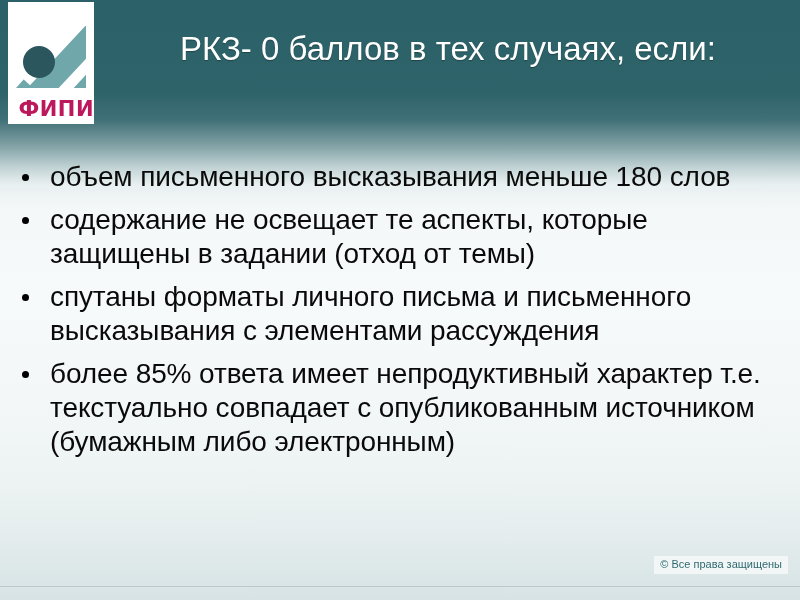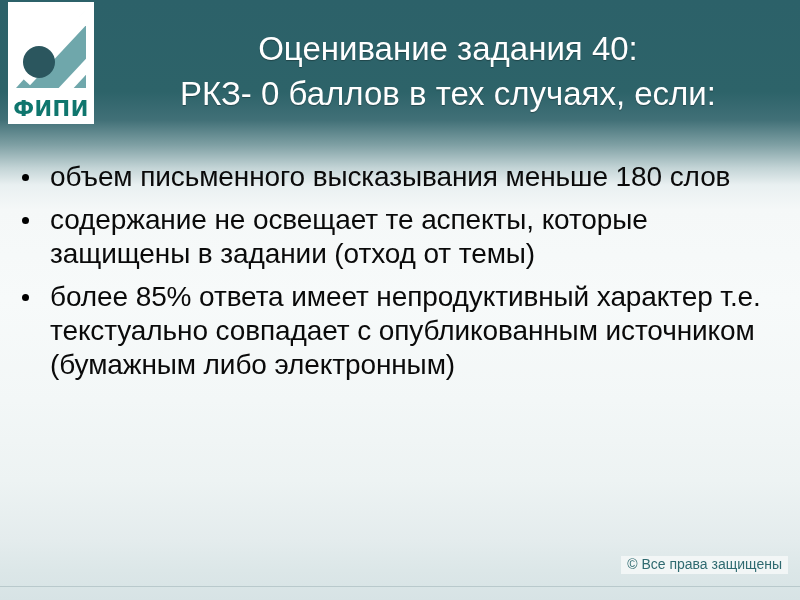--- a/index.html
+++ b/index.html
@@ -77,26 +77,26 @@
     width: 32px;
     height: 32px;
     border-radius: 50%;
     background: #2b565e;
   }
   .logo-word {
     position: absolute;
     left: 0;
     right: 0;
     bottom: 4px;
-    text-align: center;
+    text-align: right;
     font-family: "DejaVu Sans", sans-serif;
     font-size: 21px;
     font-weight: 700;
     letter-spacing: 0.5px;
-    color: #0f766e;
+    color: #be185d;
     line-height: 1;
   }
 
   
   .title {
     position: absolute;
     left: 104px;
     top: 26px;
     width: 688px;
     text-align: center;
@@ -148,21 +148,21 @@
     height: 1px;
     background: #b9c9cc;
   }
   .copyright {
     position: absolute;
     right: 12px;
     bottom: 26px;
     padding: 2px 6px 3px 6px;
     background: #f2f6f6;
     color: #2f6a70;
-    font-size: 14px;
+    font-size: 11px;
     line-height: 13px;
     white-space: nowrap;
   }
 </style>
 </head>
 <body>
 
 <div class="slide">
 
   <div class="logo-box">
@@ -170,26 +170,26 @@
       <div class="tri"></div>
       <div class="stripe s1"></div>
       <div class="stripe s2"></div>
       <div class="stripe s3"></div>
       <div class="dot"></div>
     </div>
     <div class="logo-word">ФИПИ</div>
   </div>
 
   <div class="title">
-    <span class="tline">Оценивание задания 40:</span>
     <span class="tline">РКЗ- 0 баллов в тех случаях, если:</span>
   </div>
 
   <ul class="body-list">
     <li>объем письменного высказывания меньше 180 слов</li>
     <li>содержание не освещает те аспекты, которые защищены в задании (отход от темы)</li>
+    <li>спутаны форматы личного письма и письменного высказывания с элементами рассуждения</li>
     <li>более 85% ответа имеет непродуктивный характер т.е. текстуально совпадает с опубликованным источником (бумажным либо электронным)</li>
   </ul>
 
   <div class="footer-rule"></div>
   <div class="copyright">© Все права защищены</div>
 
 </div>
 
 </body></html>

